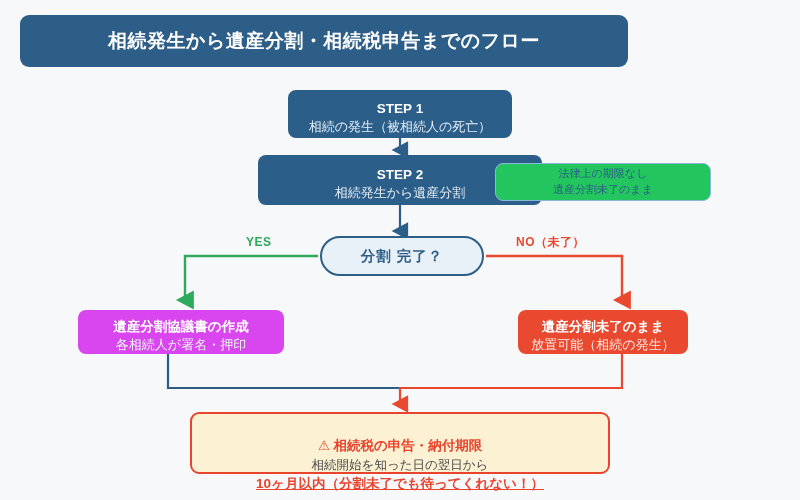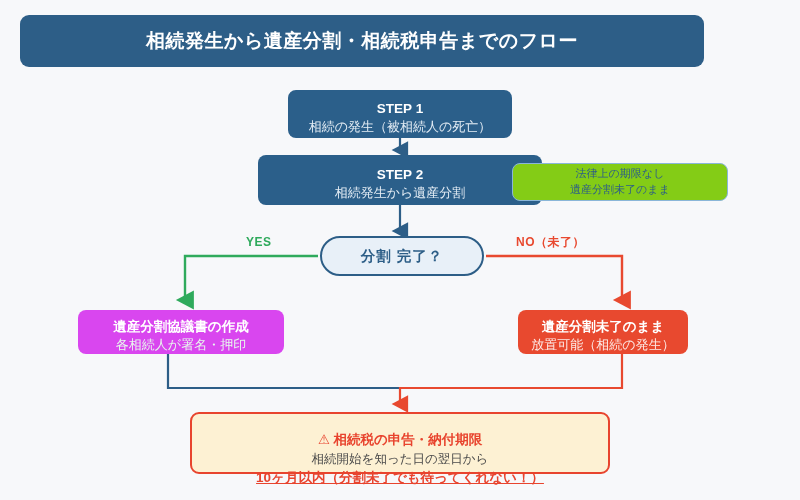--- a/index.html
+++ b/index.html
@@ -16,21 +16,21 @@
   #canvas {
     position: relative;
     width: 800px;
     height: 500px;
   }
   
   .header-bar {
     position: absolute;
     left: 20px;
     top: 15px;
-    width: 684px;
+    width: 608px;
     height: 52px;
     background: #2d5e87;
     border-radius: 9px;
     display: flex;
     align-items: center;
     justify-content: center;
   }
   .header-title {
     color: #ffffff;
     font-size: 19px;
@@ -61,25 +61,25 @@
     background: #2b5f8a;
     color: #ffffff;
   }
   .step .t2 { color: #e4edf5; }
   #step1 { left: 288px; top: 90px; width: 224px; height: 48px; }
   #step2 { left: 258px; top: 155px; width: 284px; height: 50px; }
 
   
   #note {
     position: absolute;
-    left: 512px;
+    left: 495px;
     top: 163px;
     width: 216px;
     height: 38px;
-    background: #84cc16;
+    background: #22c55e;
     border: 1.5px solid #8ab6d8;
     border-radius: 8px;
     display: flex;
     flex-direction: column;
     align-items: center;
     justify-content: center;
     box-sizing: border-box;
   }
   #note span {
     color: #2d5e87;
@@ -129,21 +129,21 @@
     width: 420px;
     height: 62px;
     background: #fdf1d3;
     border: 2px solid #e8442e;
     border-radius: 9px;
     box-sizing: border-box;
     display: flex;
     flex-direction: column;
     align-items: center;
     justify-content: flex-start;
-    padding-top: 16px;
+    padding-top: 22px;
     overflow: visible;
   }
   #warn-box .w1 {
     color: #e8442e;
     font-size: 13.5px;
     font-weight: bold;
     line-height: 1.45;
   }
   #warn-box .w2 {
     color: #4a4a4a;

